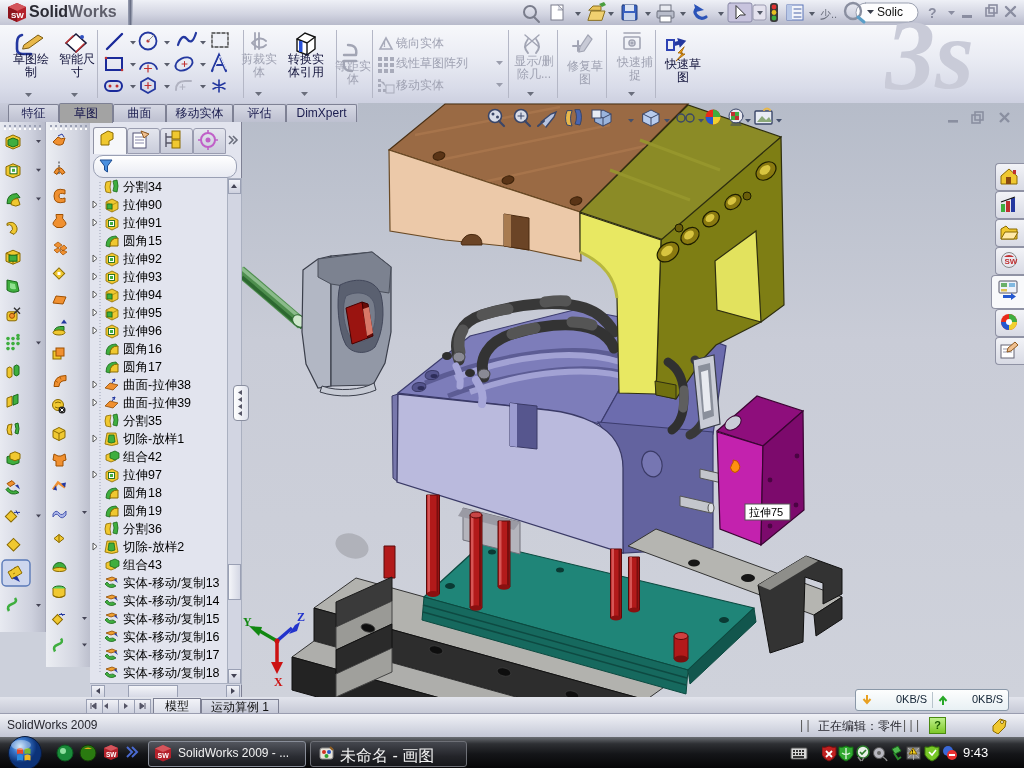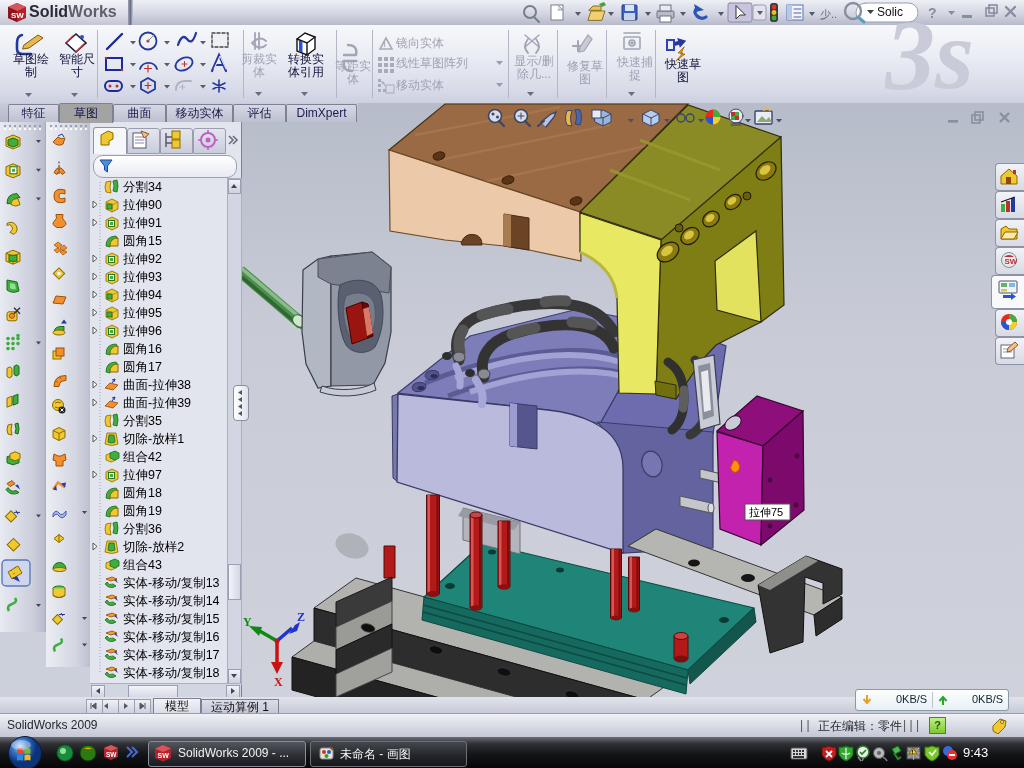--- a/index.html
+++ b/index.html
@@ -984,21 +984,21 @@
       </svg>
  <span class="abs" style="left:178px;top:9px;color:#f2f2f2;font-size:12px">SolidWorks 2009 - ...</span>
  <div class="tbtn" style="left:310px;width:155px"></div>
  <svg class="abs" style="left:318px;top:8px" width="17" height="17" viewBox="0 0 17 17">
         <rect x="2" y="3" width="13" height="11" rx="2" fill="#e8e4da" stroke="#888"></rect>
         <circle cx="6" cy="7" r="2" fill="#d03020"></circle>
         <circle cx="11" cy="7" r="2" fill="#2858c8"></circle>
         <circle cx="8.5" cy="11" r="2" fill="#30a030"></circle>
         <path d="M12 2 l3 3" stroke="#8a5a20" stroke-width="2"></path>
       </svg>
- <span class="abs" style="left:340px;top:9px;color:#f2f2f2;font-size:12px">未命名 - 画图</span>
+ <span class="abs" style="left:340px;top:9px;color:#f2f2f2;font-size:16px">未命名 - 画图</span>
  <svg class="abs" style="left:790px;top:10px" width="20" height="14" viewBox="0 0 20 14">
         <rect x="1" y="1" width="16" height="11" rx="1" fill="#d8d8d8" stroke="#555"></rect>
         <g fill="#333">
           <rect x="3" y="3" width="2" height="2"></rect>
           <rect x="6" y="3" width="2" height="2"></rect>
           <rect x="9" y="3" width="2" height="2"></rect>
           <rect x="12" y="3" width="2" height="2"></rect>
           <rect x="3" y="6" width="2" height="2"></rect>
           <rect x="6" y="6" width="2" height="2"></rect>
           <rect x="9" y="6" width="2" height="2"></rect>

